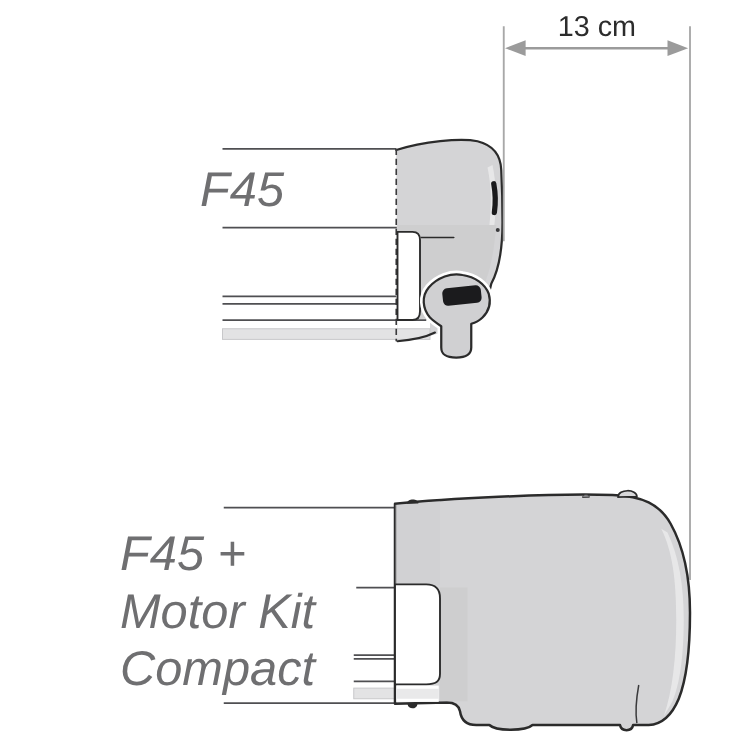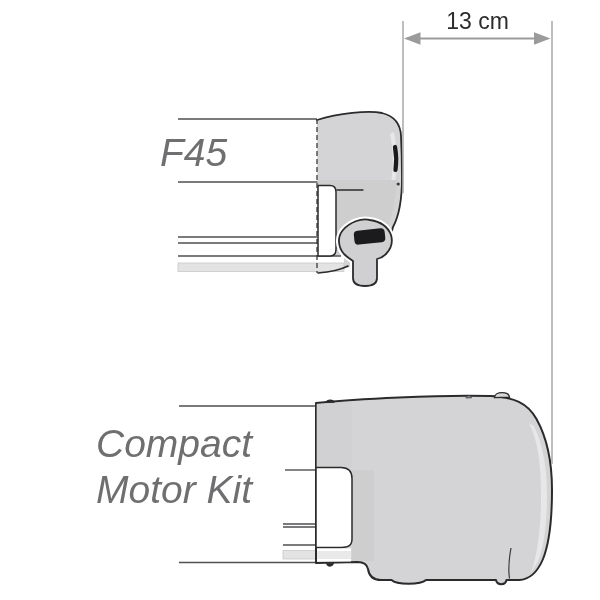--- a/index.html
+++ b/index.html
@@ -130,17 +130,18 @@
       <polygon class="dim-head" points="404,38.5 420.5,32.2 420.5,44.8"></polygon>
       <polygon class="dim-head" points="550.5,38.5 534,32.2 534,44.8"></polygon>
     </g>
   </svg>
 
   <div class="dim-label" style="left:403px;top:10px;width:149px;">13 cm</div>
 
   <div class="product-label" style="left:160px;top:130px;">F45</div>
 
   <div class="product-label" style="left:96px;top:421px;">
+    <div>F45 +</div>
+    <div>Motor Kit</div>
     <div>Compact</div>
-    <div>Motor Kit</div>
   </div>
 
 </div>
 
 </body></html>

